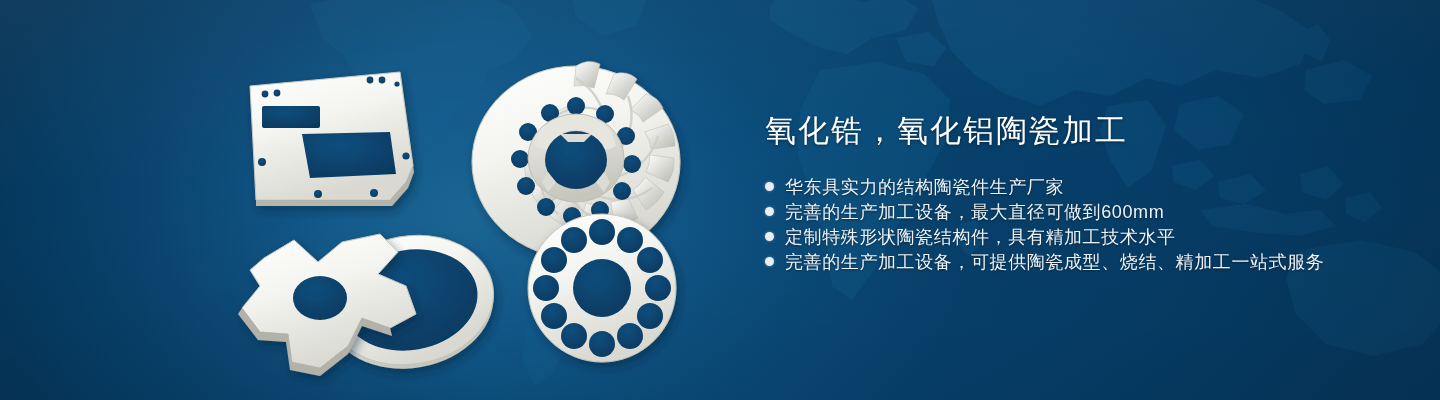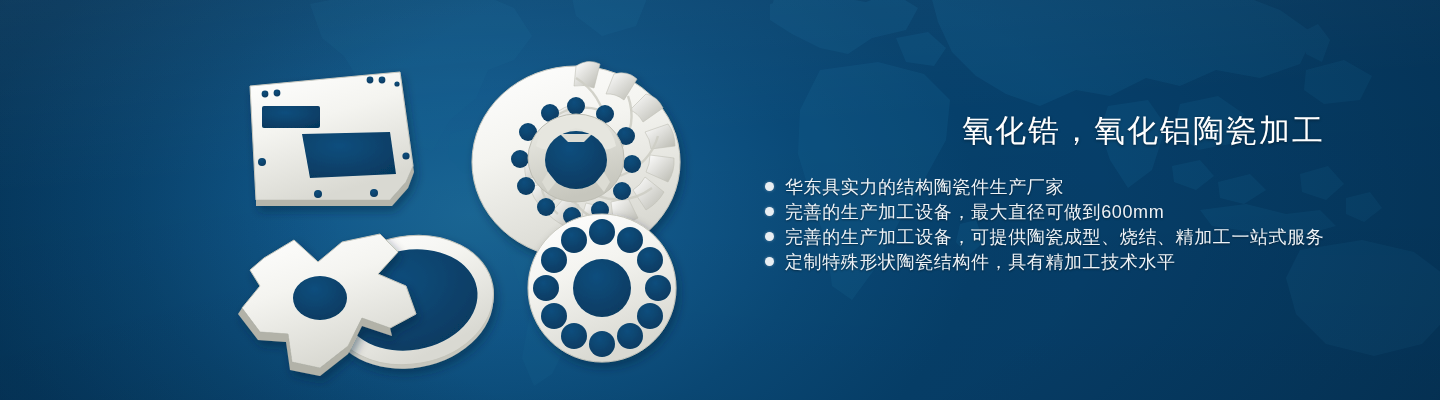--- a/index.html
+++ b/index.html
@@ -28,21 +28,21 @@
     background:linear-gradient(175deg, rgba(255,255,255,.045) 0%, rgba(255,255,255,0) 38%, rgba(0,0,0,.06) 100%);
   }
   .map-layer{ position:absolute; inset:0; opacity:.5; }
   .map-layer svg{ position:absolute; right:-40px; top:-26px; width:1180px; height:430px; }
 
   
   .products{ position:absolute; left:230px; top:48px; width:470px; height:340px; }
   .products svg{ width:100%; height:100%; display:block; }
 
   
-  .copy{ position:absolute; left:765px; top:112px; width:560px;text-align:right; }
+  .copy{ position:absolute; left:765px; top:112px; width:560px; }
   .headline{
     font-size:31px; line-height:38px; color:#ffffff; letter-spacing:2px;
     font-weight:400; text-shadow:0 1px 3px rgba(0,0,0,.45);
     white-space:nowrap;
   }
   .bullets{ list-style:none; margin-top:24px; }
   .bullet{
     display:flex; align-items:center; height:25px;
     color:#eef3f7; font-size:18px; letter-spacing:.6px;
     text-shadow:0 1px 2px rgba(0,0,0,.45);
@@ -239,22 +239,22 @@
       <li class="bullet">
         <span class="dot"></span>
         <span class="btext">华东具实力的结构陶瓷件生产厂家</span>
       </li>
       <li class="bullet">
         <span class="dot"></span>
         <span class="btext">完善的生产加工设备，最大直径可做到600mm</span>
       </li>
       <li class="bullet">
         <span class="dot"></span>
+        <span class="btext">定制特殊形状陶瓷结构件，具有精加工技术水平</span>
+      </li>
+      <li class="bullet">
+        <span class="dot"></span>
         <span class="btext">完善的生产加工设备，可提供陶瓷成型、烧结、精加工一站式服务</span>
-      </li>
-      <li class="bullet">
-        <span class="dot"></span>
-        <span class="btext">定制特殊形状陶瓷结构件，具有精加工技术水平</span>
       </li>
     </ul>
   </div>
 
 </div>
 
 </body></html>

